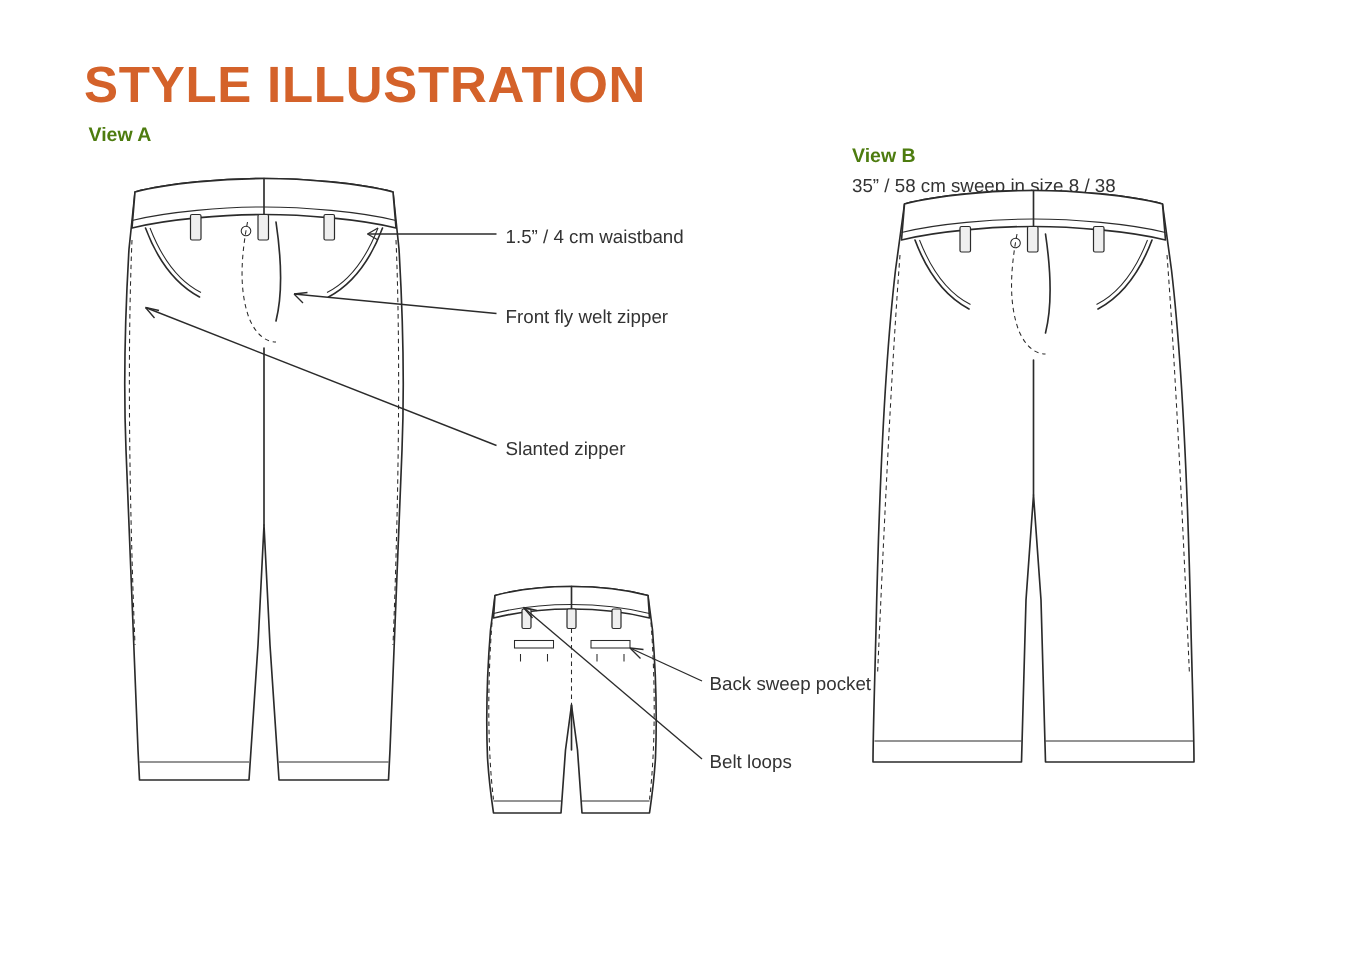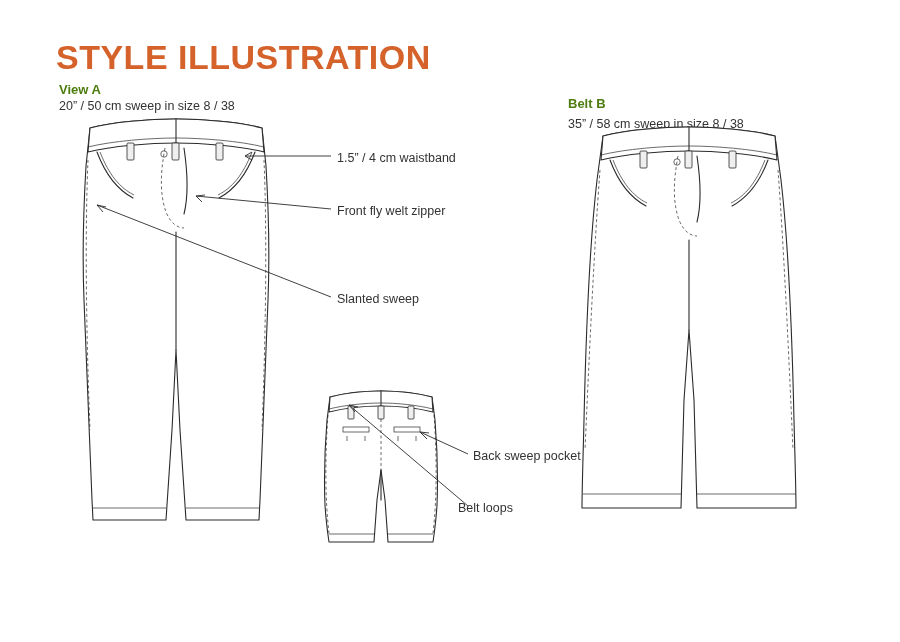--- a/index.html
+++ b/index.html
@@ -90,30 +90,29 @@
   }
 </style>
 </head>
 <body>
 
 <div id="page">
 
   <div class="title">STYLE ILLUSTRATION</div>
 
   <div class="view-head" style="left:59px; top:82px;">View A</div>
-  <div class="view-sub" style="left:59px; top:99px;">20” / 50 cm sweep in size 8 / 38</div>
-
-  <div class="view-head" style="left:568px; top:96px;">Belt B</div>
+
+  <div class="view-head" style="left:568px; top:96px;">View B</div>
   <div class="view-sub" style="left:568px; top:117px;">35” / 58 cm sweep in  size 8 / 38</div>
 
   <div class="callout" style="left:337px; top:151px;">1.5” / 4 cm waistband</div>
   <div class="callout" style="left:337px; top:204px;">Front fly welt zipper</div>
-  <div class="callout" style="left:337px; top:292px;">Slanted sweep</div>
+  <div class="callout" style="left:337px; top:292px;">Slanted zipper</div>
   <div class="callout" style="left:473px; top:449px;">Back sweep pocket</div>
-  <div class="callout" style="left:458px; top:501px;">Belt loops</div>
+  <div class="callout" style="left:473px; top:501px;">Belt loops</div>
 
   <svg id="art" width="900" height="642" viewBox="0 0 900 642">
 
     <g>
 
       <path class="tech-fill" d="M90,128
         C112,122 150,119 176,119
         C202,119 240,122 262,128
         L266,166
         C268,200 270,250 268,300

